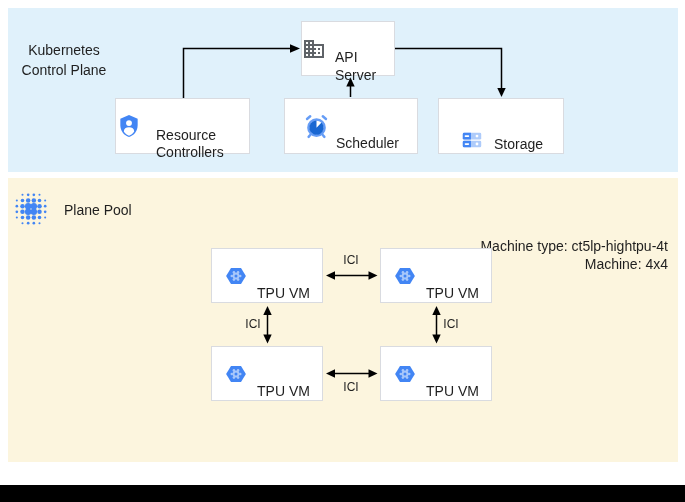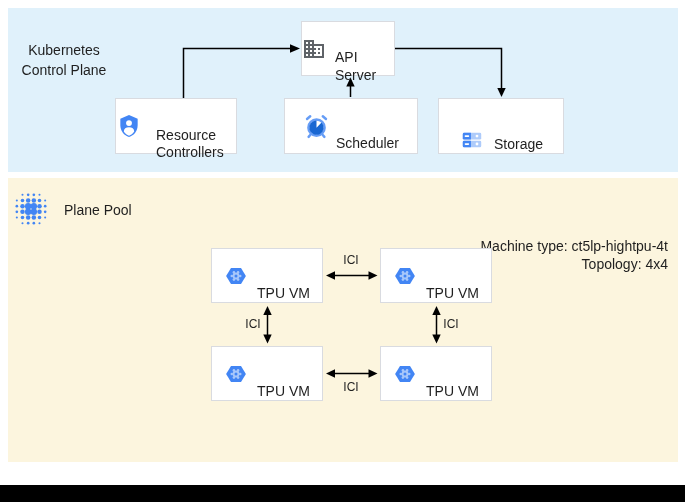--- a/index.html
+++ b/index.html
@@ -16,21 +16,21 @@
     position:absolute;left:12px;top:40px;width:104px;text-align:center;
     font-size:14px;line-height:1.45;white-space:normal;
   }
   .node-box{
     position:absolute;background:#ffffff;border:1px solid #d9dbe0;
     display:flex;align-items:center;justify-content:center;gap:9px;
     box-sizing:border-box;z-index:3;
   }
   .node-box .lbl{font-size:14px;line-height:1.25;margin-top:36px;}
   .box-api{left:301px;top:21px;width:94px;height:55px;}
-  .box-rc{left:115px;top:98px;width:122px;height:56px;gap:14px;}
+  .box-rc{left:115px;top:98px;width:135px;height:56px;gap:14px;}
   .box-sched{left:284px;top:98px;width:134px;height:56px;gap:6px;}
   .box-storage{left:438px;top:98px;width:126px;height:56px;align-items:flex-end;}
   .box-tpu{width:112px;height:55px;}
   .tpu-tl{left:211px;top:248px;}
   .tpu-tr{left:380px;top:248px;}
   .tpu-bl{left:211px;top:346px;}
   .tpu-br{left:380px;top:346px;}
   .np-icon{position:absolute;left:14px;top:192px;width:34px;height:34px;}
   .np-title{position:absolute;left:64px;top:202px;font-size:14px;}
   .np-meta{
@@ -158,21 +158,21 @@
       <circle cx="33" cy="27" r="1.1"></circle>
     <circle cx="9" cy="33" r="1.1"></circle>
       <circle cx="15" cy="33" r="1.4"></circle>
       <circle cx="21" cy="33" r="1.4"></circle>
       <circle cx="27" cy="33" r="1.1"></circle>
   </g>
 </svg>
 <div class="np-title">Plane Pool</div>
 <div class="np-meta">
   <div>Machine type: ct5lp-hightpu-4t</div>
-  <div>Topology: 4x4</div>
+  <div>Machine: 4x4</div>
 </div>
 
 <div class="node-box box-tpu tpu-tl">
   <svg class="icon" width="24" height="24" viewBox="0 0 24 24">
     <polygon points="7,3.9 17,3.9 21.9,12 17,20.1 7,20.1 2.1,12" fill="#4285f4"></polygon>
     <g fill="#a8c7fa">
       <circle cx="16.2" cy="12" r="1.3"></circle>
         <circle cx="14.1" cy="15.6" r="1.3"></circle>
         <circle cx="9.9" cy="15.6" r="1.3"></circle>
       <circle cx="7.8" cy="12" r="1.3"></circle>

